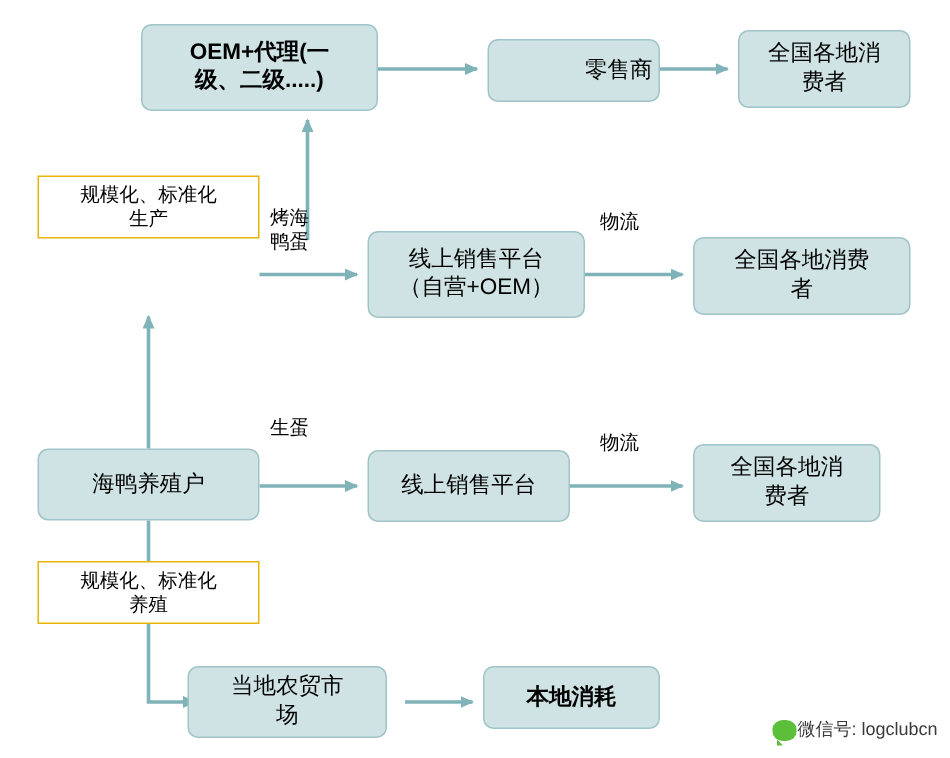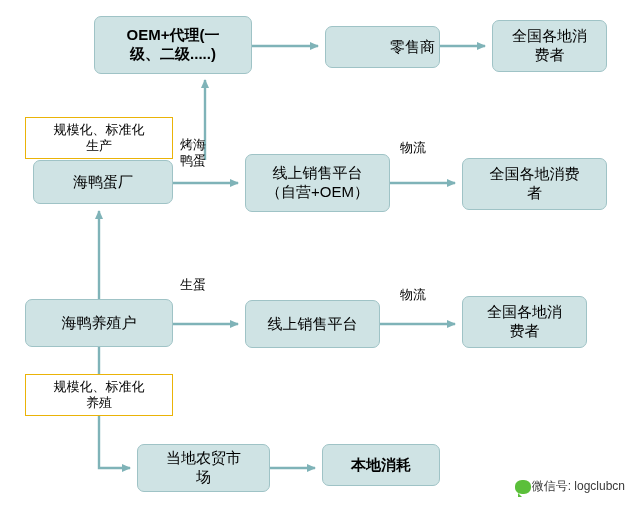--- a/index.html
+++ b/index.html
@@ -143,23 +143,20 @@
   <div class="node box" style="left:492px;top:20px;width:115px;height:52px;">
     <span class="txt">全国各地消
 费者</span>
   </div>
 
   <div class="node plain" style="left:25px;top:117px;width:148px;height:42px;">
     <span class="txt">规模化、标准化
 生产</span>
   </div>
 
-  <div class="node box" style="left:33px;top:160px;width:140px;height:44px;">
-    <span class="txt">海鸭蛋厂</span>
-  </div>
 
   <div class="node box" style="left:245px;top:154px;width:145px;height:58px;">
     <span class="txt">线上销售平台
 （自营+OEM）</span>
   </div>
 
   <div class="node box" style="left:462px;top:158px;width:145px;height:52px;">
     <span class="txt">全国各地消费
 者</span>
   </div>
@@ -175,21 +172,21 @@
   <div class="node box" style="left:462px;top:296px;width:125px;height:52px;">
     <span class="txt">全国各地消
 费者</span>
   </div>
 
   <div class="node plain" style="left:25px;top:374px;width:148px;height:42px;">
     <span class="txt">规模化、标准化
 养殖</span>
   </div>
 
-  <div class="node box" style="left:137px;top:444px;width:133px;height:48px;">
+  <div class="node box" style="left:125px;top:444px;width:133px;height:48px;">
     <span class="txt">当地农贸市
 场</span>
   </div>
 
   <div class="node box bold" style="left:322px;top:444px;width:118px;height:42px;justify-content:flex-end;">
     <span class="txt">本地消耗</span>
   </div>
 
   <div class="elabel" style="left:180px;top:137px;">烤海
 鸭蛋</div>

